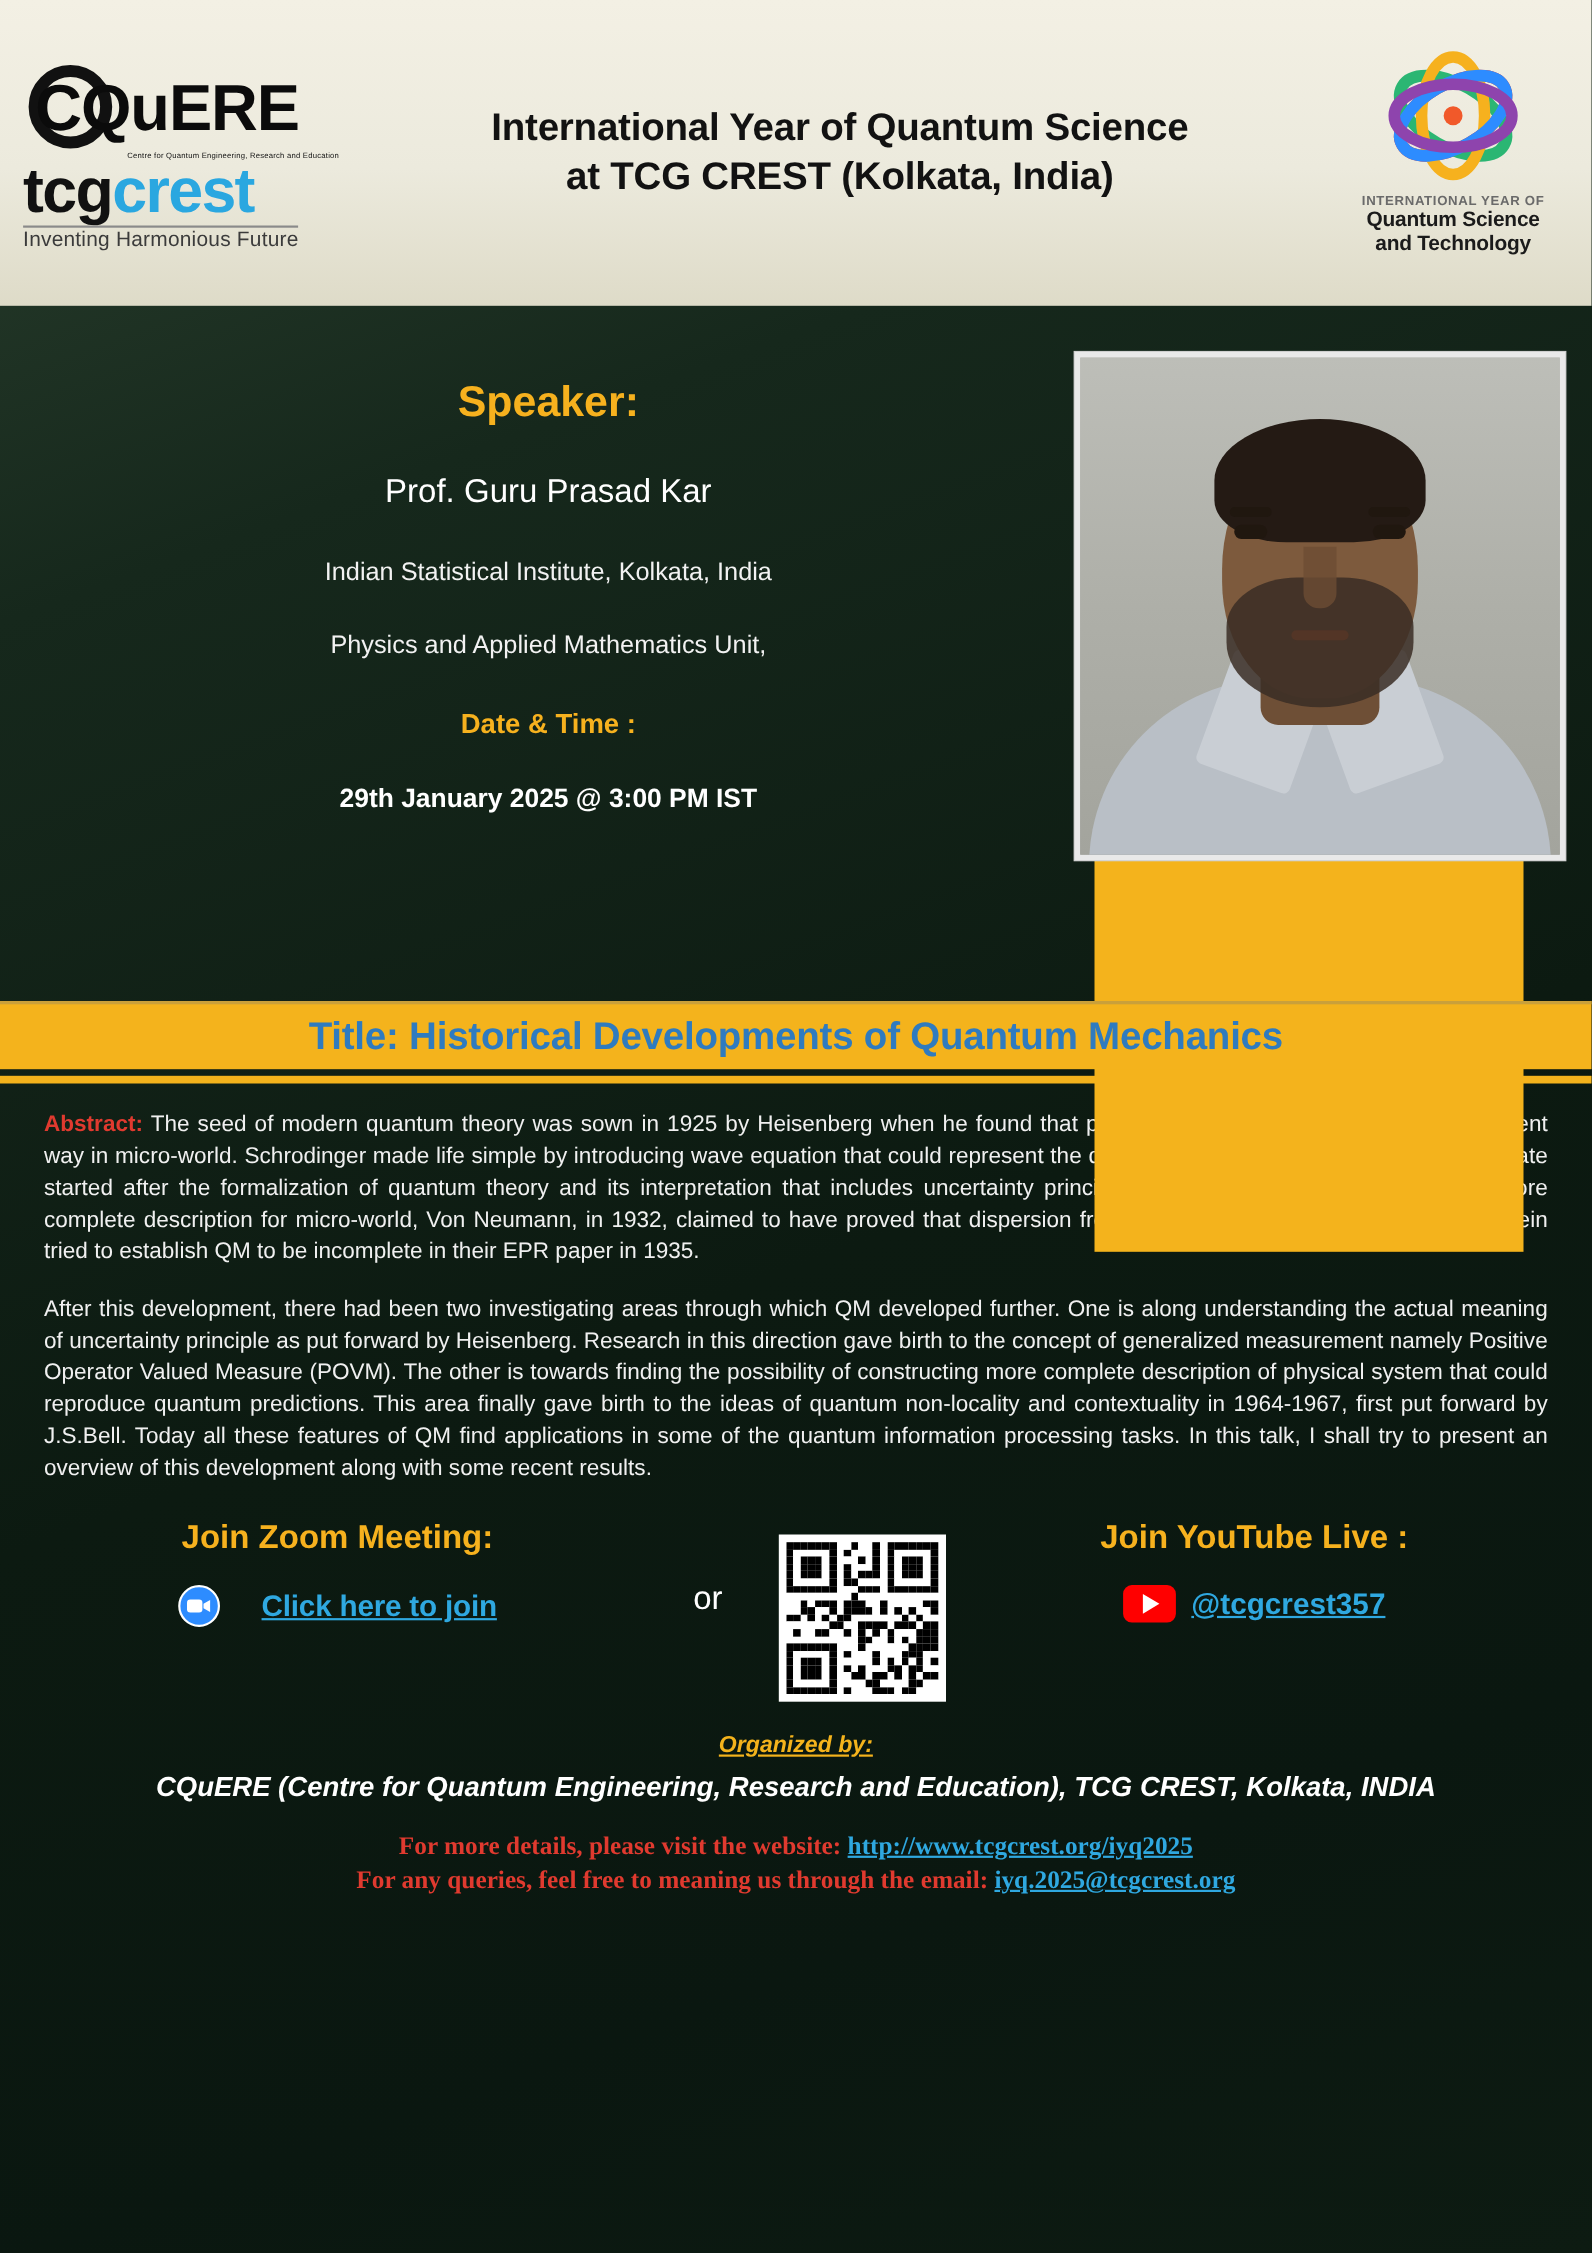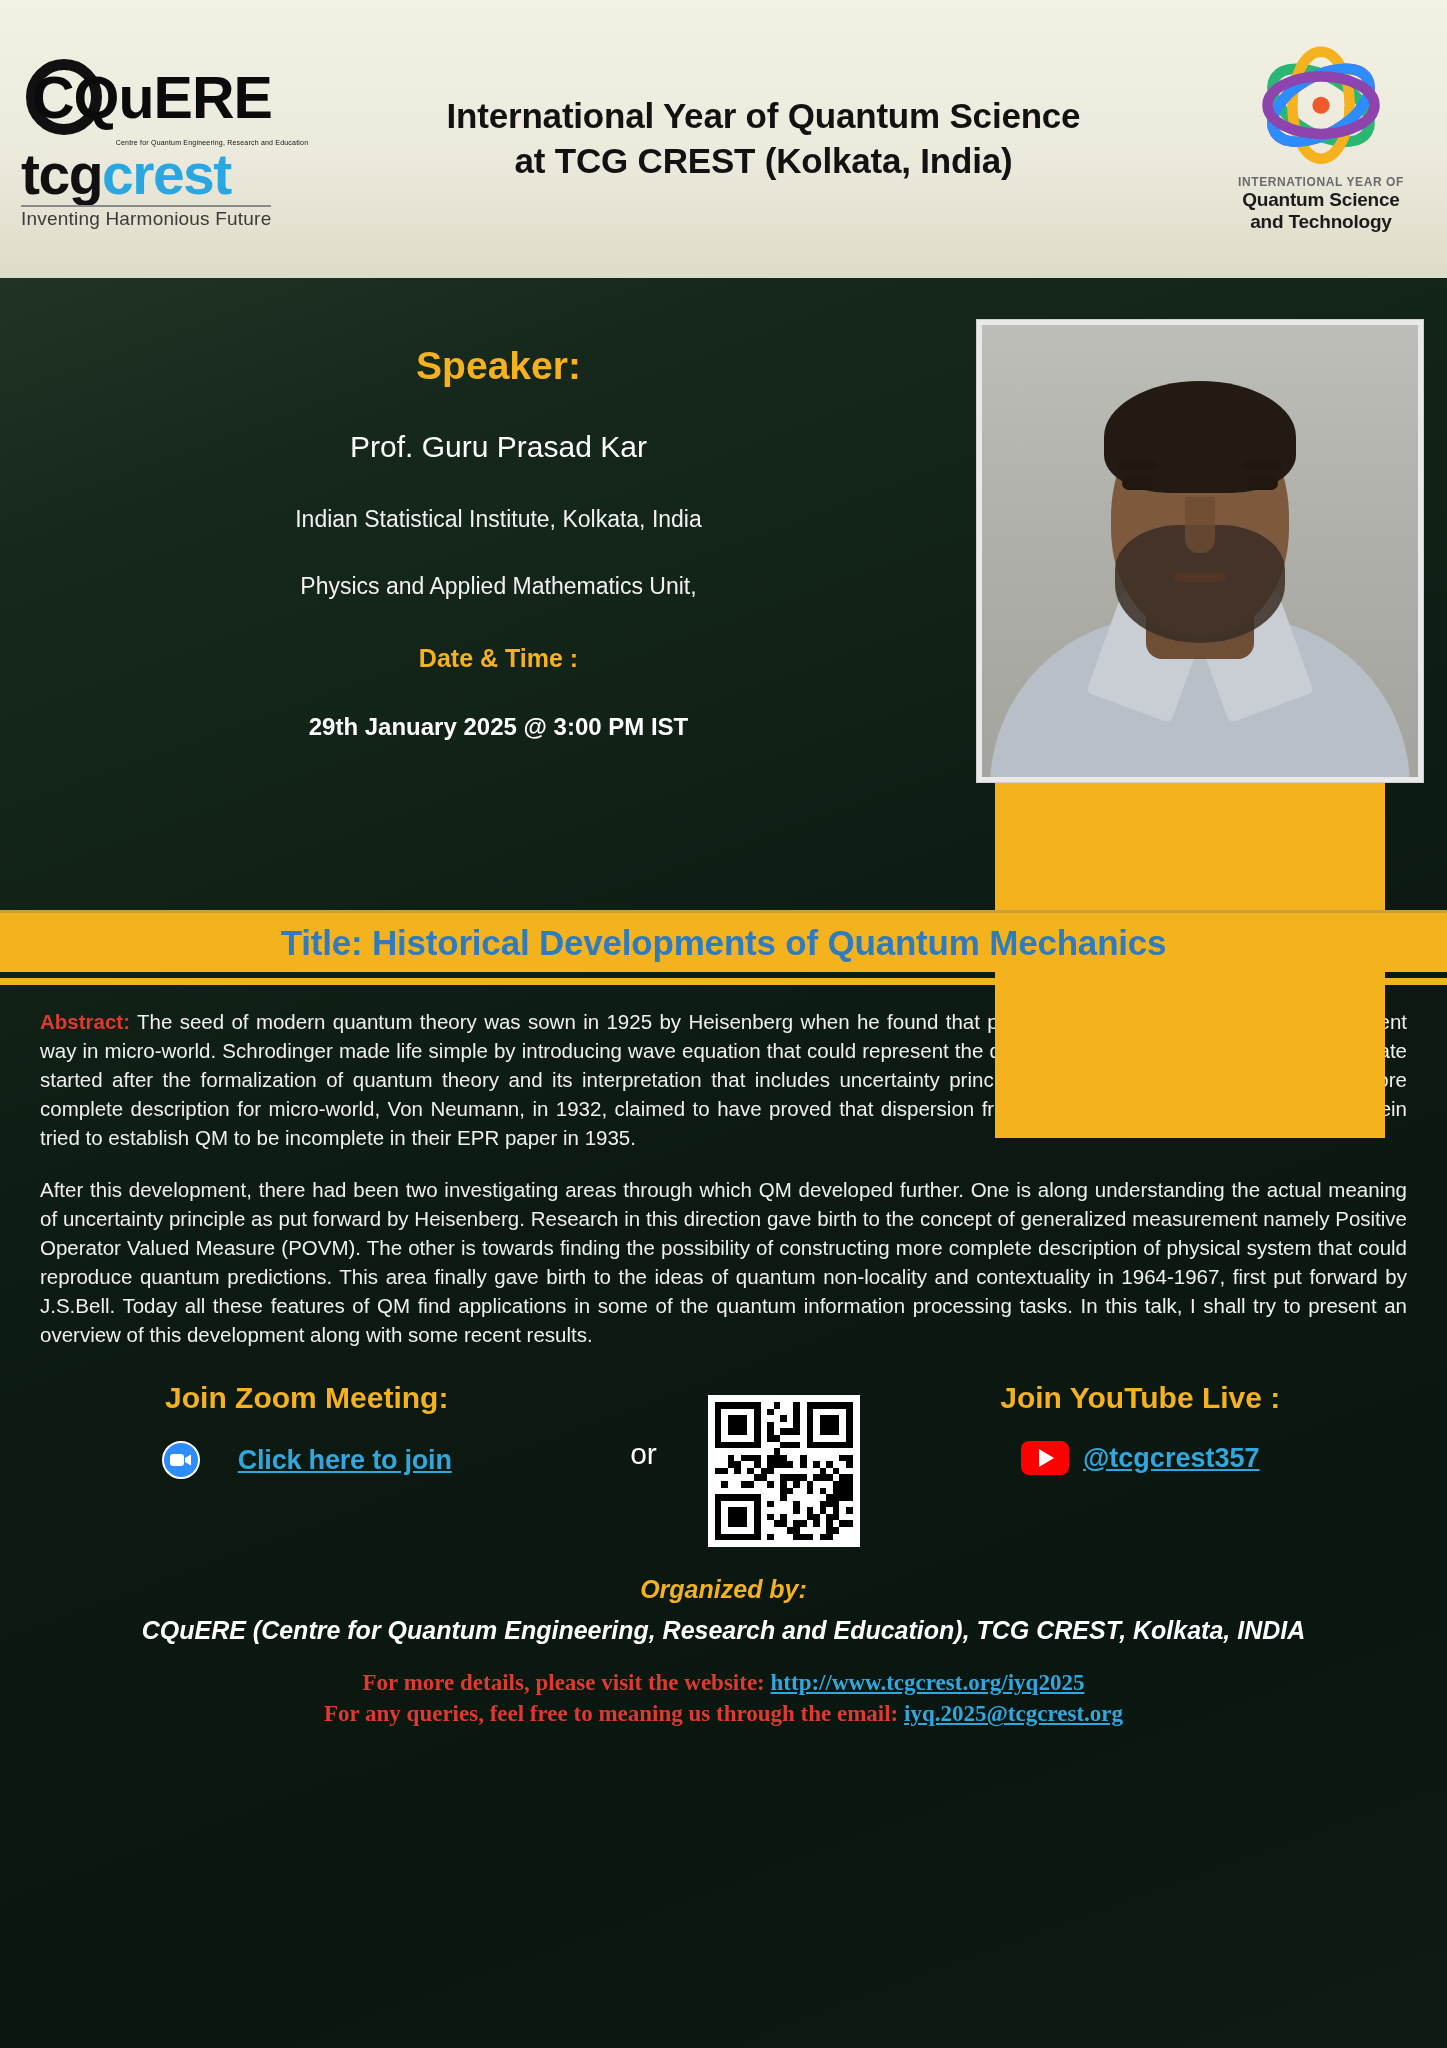--- a/index.html
+++ b/index.html
@@ -315,21 +315,21 @@
   .yt-icon {
     width: 48px; height: 34px; background: #ff0000; border-radius: 8px;
     display:flex; align-items:center; justify-content:center;
   }
   .yt-tri { width:0; height:0; border-left: 15px solid #fff; border-top: 9px solid transparent; border-bottom: 9px solid transparent; margin-left:3px;}
   .yt-link { color: #2fa8e0; font-size: 27px; font-weight: bold; text-decoration: underline; }
 
   
   .footer { text-align: center; padding-top: 28px; }
   .org-by {
-    color: #f4b31c; font-size: 25px; font-weight: bold; font-style: italic; margin-bottom: 12px;
+    color: #f4b31c; font-size: 21px; font-weight: bold; font-style: italic; margin-bottom: 12px; text-decoration: underline;
   }
   .org-name {
     color: #ffffff; font-size: 25px; font-weight: bold; font-style: italic; margin-bottom: 22px;
   }
   .contact-line {
     font-family: "Liberation Serif", serif;
     font-size: 23px; font-weight: bold; color: #e03a2f; line-height: 1.35;
   }
   .contact-line a { color: #2fa8e0; text-decoration: underline; margin-top: 18px; }
 </style>

